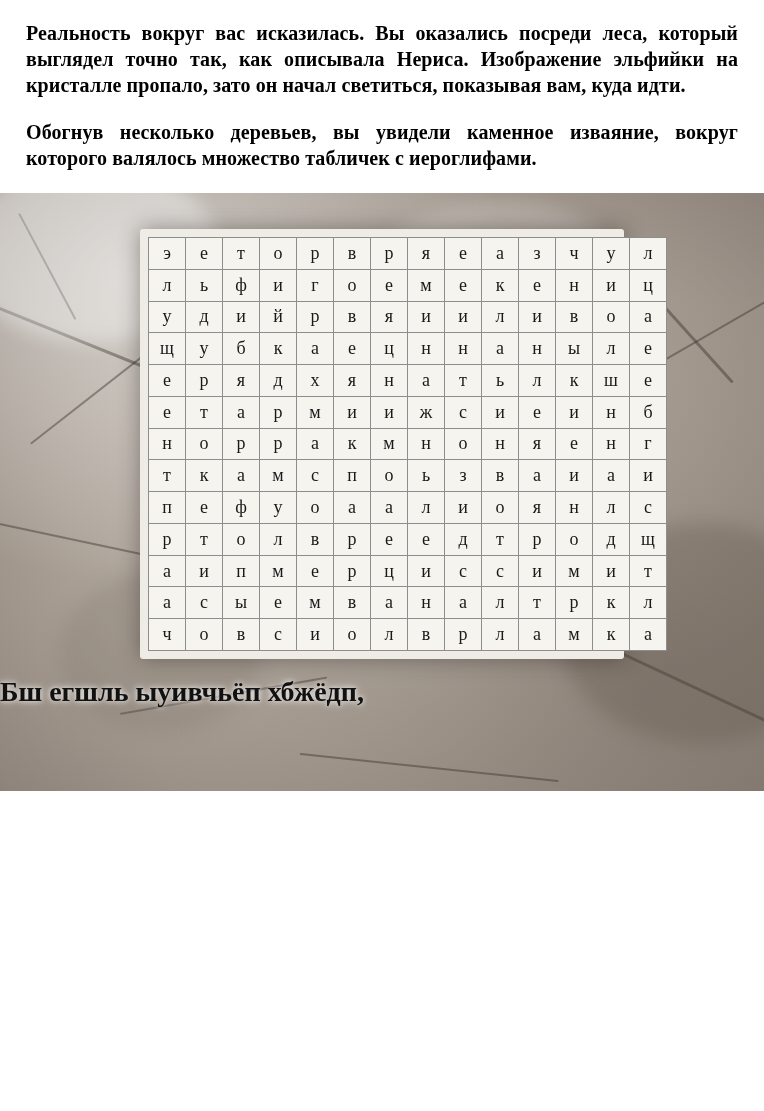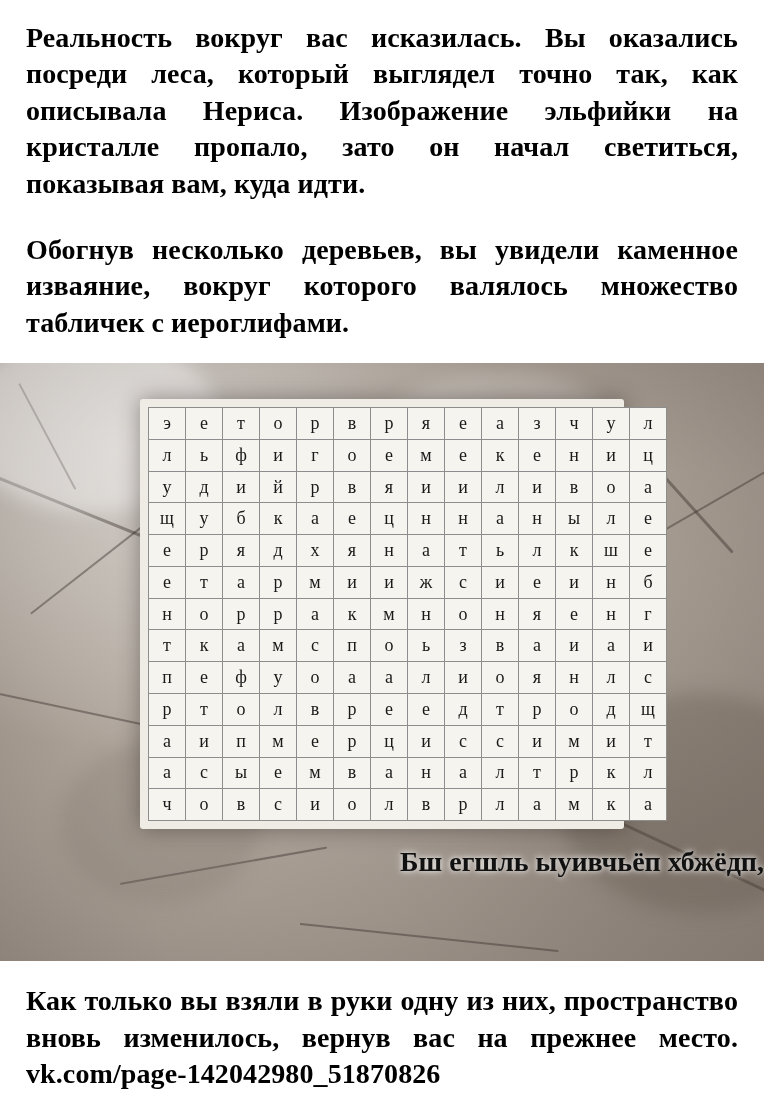--- a/index.html
+++ b/index.html
@@ -20,35 +20,35 @@
     width: 764px;
     height: 1111px;
     position: relative;
     display: flex;
     flex-direction: column;
   }
 
   
   .text-block {
     padding: 0 26px;
-    font-size: 28px;
+    font-size: 20px;
     font-weight: bold;
     line-height: 1.30;
     text-align: justify;
     text-justify: inter-word;
     letter-spacing: 0.1px;
   }
   .intro-wrap {
     padding-top: 20px;
   }
   .para {
     margin: 0 0 0 0;
   }
   .para + .para {
-    margin-top: 30px;
+    margin-top: 21px;
   }
 
   
   .stone {
     position: relative;
     width: 764px;
     height: 598px;
     margin-top: 22px;
     overflow: hidden;
     background:
@@ -98,21 +98,21 @@
     padding: 0;
     width: 36px;
     height: 29px;
   }
 
   .stone-caption {
     position: absolute;
     left: 0;
     right: 0;
     top: 482px;
-    text-align: right;
+    text-align: left;
     font-family: "Liberation Serif", serif;
     font-weight: bold;
     font-size: 28px;
     line-height: 1.18;
     color: #111111;
     text-shadow: 0 0 5px rgba(255,255,255,0.75), 0 0 10px rgba(255,255,255,0.6);
   }
   .stone-caption div { white-space: nowrap; }
 
   
@@ -363,17 +363,14 @@
             </tr>
           </tbody>
       </table>
     </div>
 
     <div class="stone-caption">
       <div>Бш егшль ыуивчьёп хбжёдп,</div>
     </div>
   </div>
 
-  <div class="text-block closing-wrap">
-    <p class="para"><span>Как только вы взяли в руки одну из них, пространство вновь изменилось, вернув вас на прежнее место. </span><span class="link-text">vk.com/page-142042980_51870826</span></p>
-  </div>
 
 </div>
 
 </body></html>

